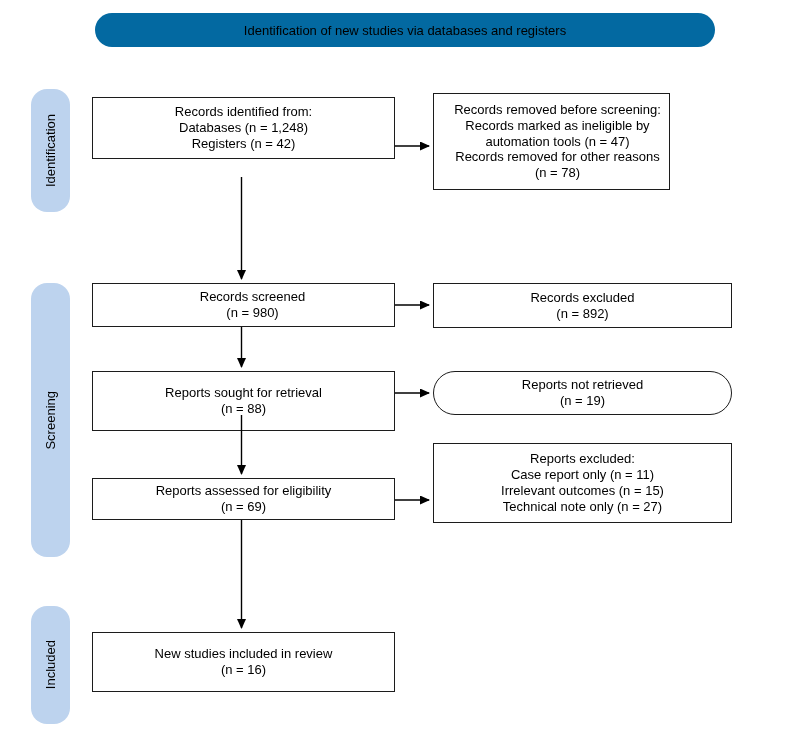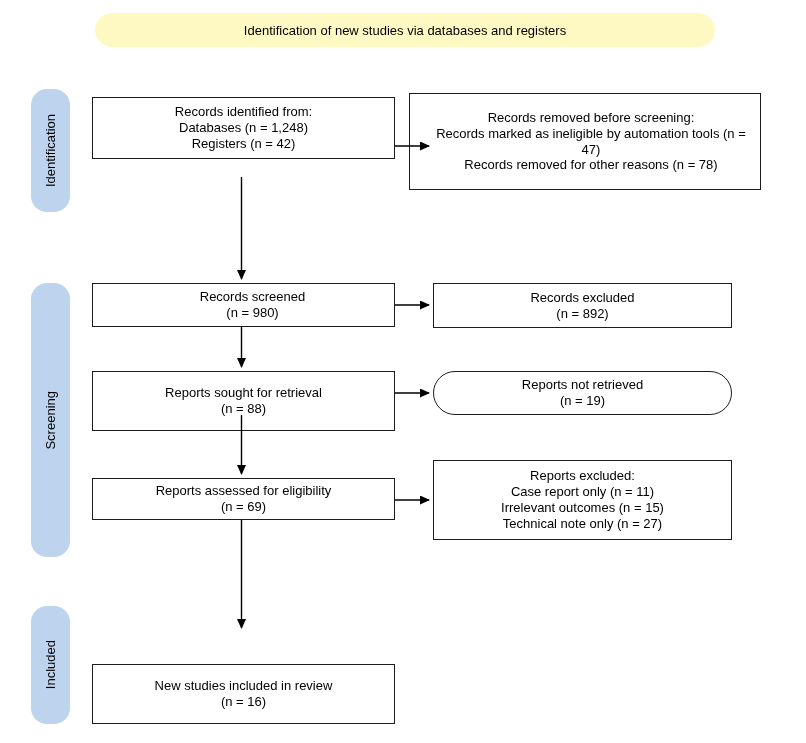--- a/index.html
+++ b/index.html
@@ -50,39 +50,39 @@
     position: absolute;
     left: 0; top: 0;
     pointer-events: none;
   }
 </style>
 </head>
 <body>
 
 <div class="canvas">
 
-  <div class="banner" style="background-color: #fef9c3;">Identification of new studies via databases and registers</div>
+  <div class="banner" style="background-color: #0369a1;">Identification of new studies via databases and registers</div>
 
   <div class="pill" style="top: 89px; height: 123px; background-color: rgb(189, 211, 238);">
     <span>Identification</span>
   </div>
   <div class="pill" style="top: 283px; height: 274px; background-color: rgb(189, 211, 238);">
     <span>Screening</span>
   </div>
   <div class="pill" style="top: 606px; height: 118px; background-color: rgb(189, 211, 238);">
     <span>Included</span>
   </div>
 
   <div class="box" style="left:92px; top:97px; width:303px; height:62px;justify-content:center;">
     <div>Records identified from:</div>
     <div>Databases (n = 1,248)</div>
     <div>Registers (n = 42)</div>
   </div>
 
-  <div class="box" style="left:409px; top:93px; width:352px; height:97px;padding-left:20px;">
+  <div class="box" style="left:433px; top:93px; width:237px; height:97px;padding-left:20px;">
     <div>Records removed before screening:</div>
     <div>Records marked as ineligible by automation tools (n = 47)</div>
     <div>Records removed for other reasons (n = 78)</div>
   </div>
 
   <div class="box" style="left:92px; top:283px; width:303px; height:44px;padding-left:26px;">
     <div>Records screened</div>
     <div>(n = 980)</div>
   </div>
 
@@ -99,28 +99,28 @@
   <div class="box" style="left:433px; top:371px; width:299px; height:44px;border-radius:22px;">
     <div>Reports not retrieved</div>
     <div>(n = 19)</div>
   </div>
 
   <div class="box" style="left:92px; top:478px; width:303px; height:42px;">
     <div>Reports assessed for eligibility</div>
     <div>(n = 69)</div>
   </div>
 
-  <div class="box" style="left:433px; top:460px; width:299px; height:80px;">
+  <div class="box" style="left:433px; top:443px; width:299px; height:80px;">
     <div>Reports excluded:</div>
     <div>Case report only (n = 11)</div>
     <div>Irrelevant outcomes (n = 15)</div>
     <div>Technical note only (n = 27)</div>
   </div>
 
-  <div class="box" style="left:92px; top:632px; width:303px; height:60px;margin-top:32px;">
+  <div class="box" style="left:92px; top:632px; width:303px; height:60px;">
     <div>New studies included in review</div>
     <div>(n = 16)</div>
   </div>
 
   <svg class="arrows" width="806" height="743" viewBox="0 0 806 743">
     <defs>
       <marker id="ah" markerWidth="12" markerHeight="10" refX="9" refY="4.5" orient="auto" markerUnits="userSpaceOnUse">
         <path d="M0,0 L10,4.5 L0,9 z" fill="#000000"></path>
       </marker>
     </defs>

